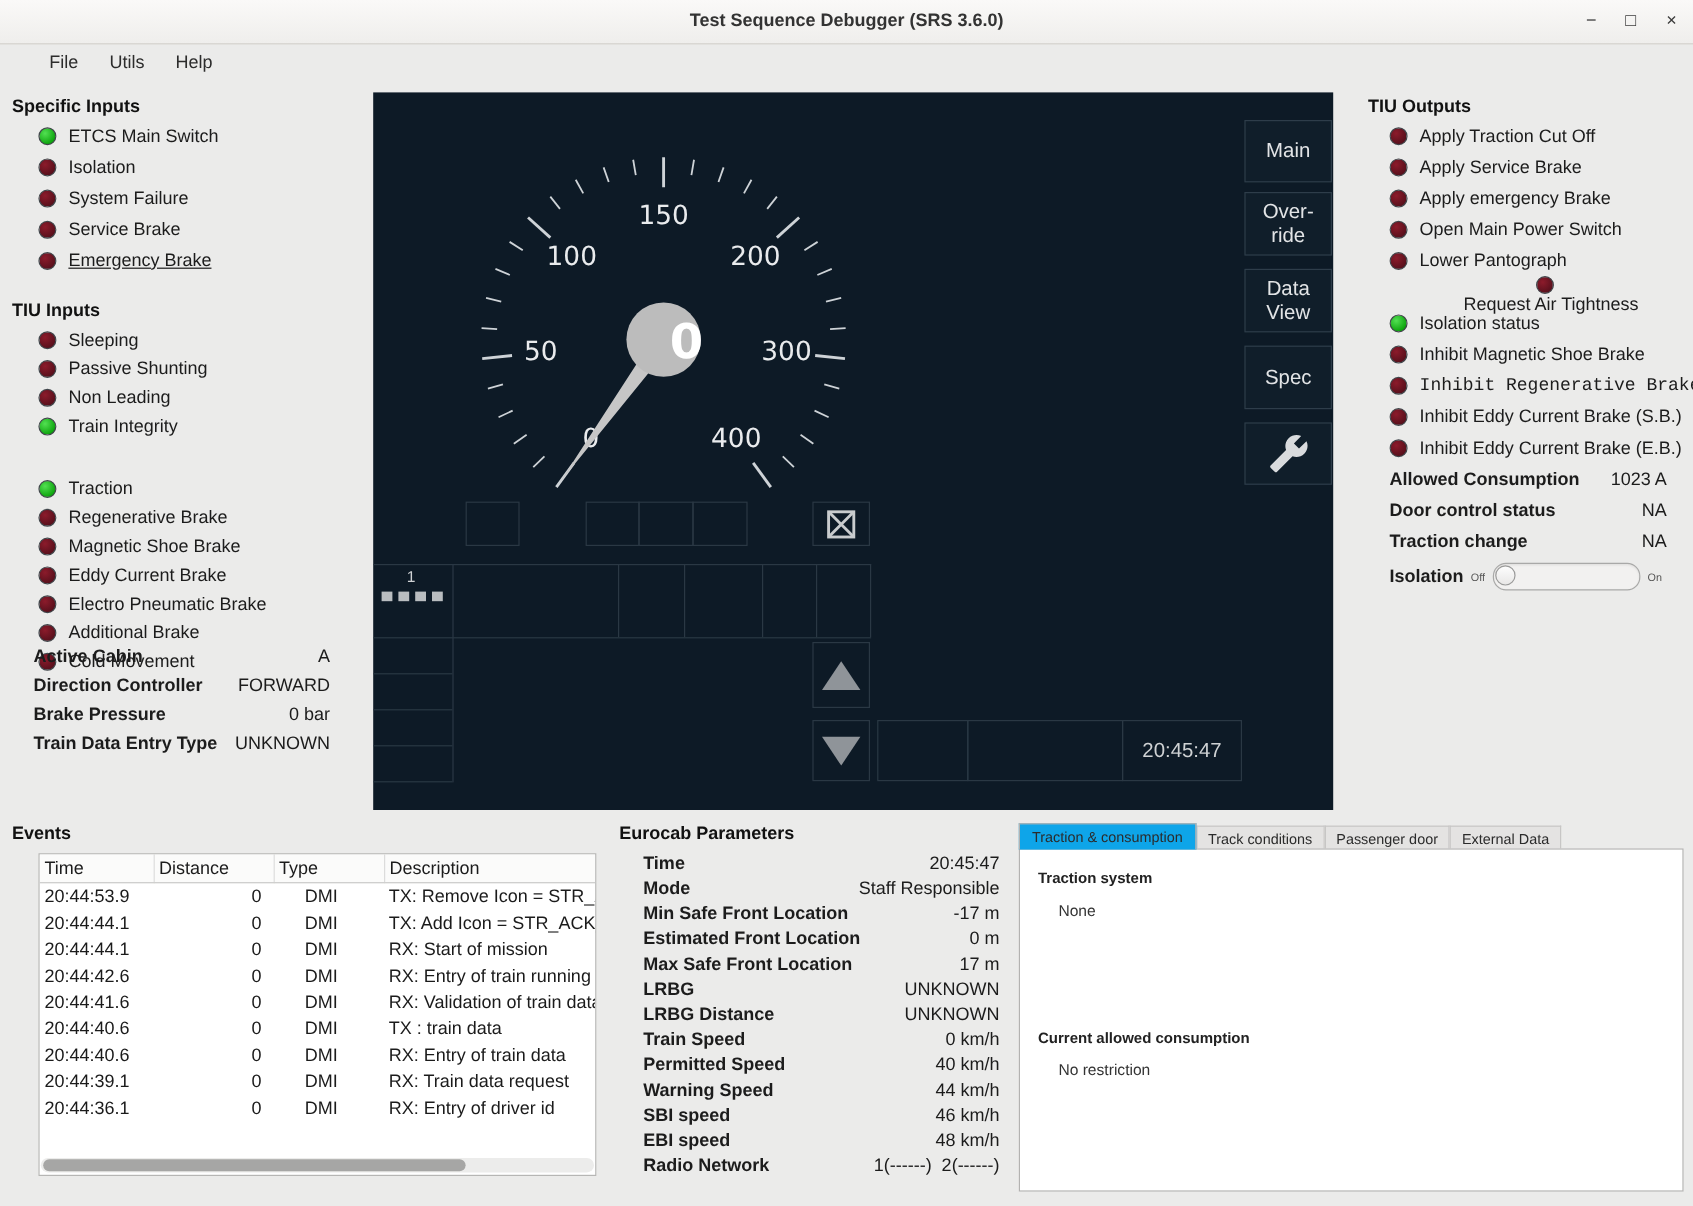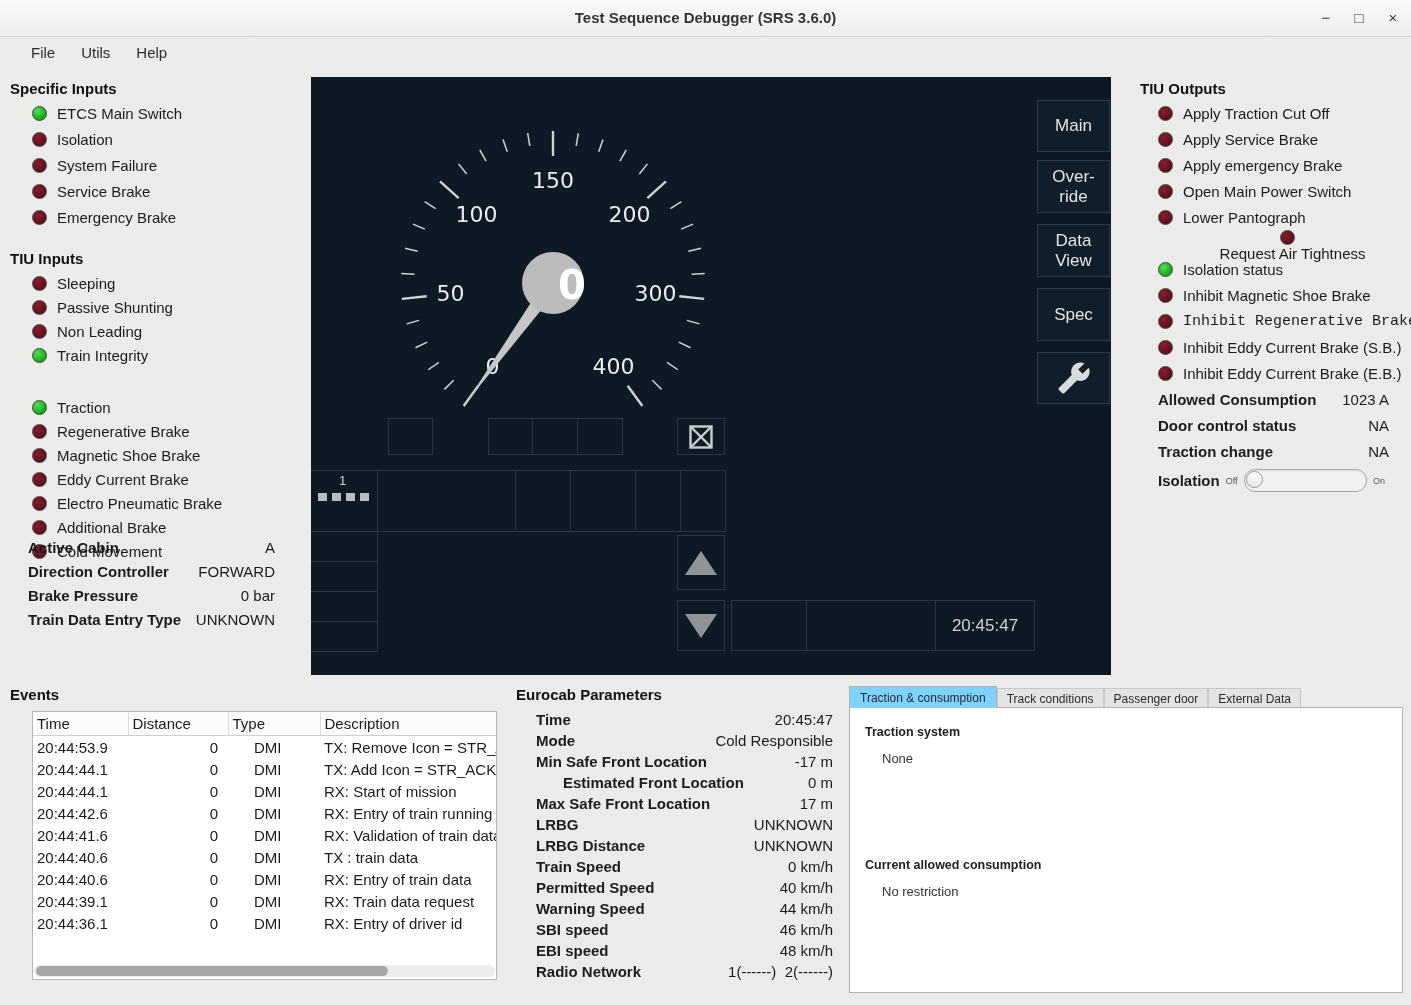--- a/index.html
+++ b/index.html
@@ -6,21 +6,21 @@
   body{width:1411px;height:1005px;background:#ebebea;font-family:"Liberation Sans","DejaVu Sans",sans-serif;
        color:#1c1c1c;position:relative;overflow:hidden;font-size:15px;}
   .abs{position:absolute;}
 
   
   #titlebar{left:0;top:0;width:1411px;height:37px;background:linear-gradient(#faf9f8,#efeeec);border-bottom:1px solid #d4d1ce;box-sizing:border-box;}
   #window-title{width:100%;text-align:center;line-height:36px;font-weight:bold;font-size:15px;color:#333;}
   .winbtn{top:8px;width:20px;height:20px;text-align:center;line-height:19px;font-size:15px;color:#3c3c3c;}
 
   
-  #menubar{left:0;top:38px;width:1411px;height:28px;display:flex;align-items:center;padding-left:18px;box-sizing:border-box;}
+  #menubar{left:0;top:38px;width:1411px;height:28px;display:flex;align-items:center;padding-left:28px;box-sizing:border-box;}
   .menu-item{padding:3px 13px;color:#2c2c2c;}
 
   .sec-title{font-weight:bold;font-size:15px;color:#111;white-space:nowrap;}
 
   
   .led-row{display:flex;align-items:center;}
   .led{width:15px;height:15px;border-radius:50%;border:1px solid #41464b;box-sizing:border-box;flex:0 0 15px;}
   .led.on{background:radial-gradient(circle at 35% 32%,#52e052,#0da30d 75%);}
   .led.off{background:radial-gradient(circle at 35% 32%,#8c1b2b,#58101c 75%);}
   .led-label{margin-left:10px;white-space:nowrap;}
@@ -55,21 +55,21 @@
   th:last-child{border-right:none;}
   td{height:22px;padding:0 4px;font-size:15px;white-space:nowrap;overflow:hidden;color:#1b1b1b;}
   td.num{text-align:right;padding-right:10px;}
   td.ctr{padding-left:26px;}
   #events-scrollbar{left:1px;bottom:2px;height:12px;width:461px;background:#ececeb;border-radius:6px;}
   #events-thumb{position:absolute;left:2px;top:1px;height:10px;width:352px;background:#a6a6a5;border-radius:5px;}
 
   
   #tabbar{left:849px;top:687px;height:21px;display:flex;align-items:flex-end;}
   .tab{font-size:12px;padding:3px 9px 2px;border:1px solid #c7c6c5;border-bottom:none;background:#e4e3e2;color:#2b2b2b;white-space:nowrap;}
-  .tab.active{background:#7dd3fc;border-color:#b3b2b1;padding:4px 10px 3px;position:relative;z-index:2;}
+  .tab.active{background:#0ea5e9;border-color:#b3b2b1;padding:4px 10px 3px;position:relative;z-index:2;}
   #tabpanel{left:849px;top:707px;width:554px;height:286px;background:#fff;border:1px solid #b3b2b1;box-sizing:border-box;}
   .tp-title{position:absolute;font-weight:bold;font-size:12.5px;color:#222;white-space:nowrap;}
   .tp-value{position:absolute;font-size:13px;color:#333;white-space:nowrap;}
 </style>
 </head>
 <body>
 
 <div id="titlebar" class="abs">
   <div id="window-title">Test Sequence Debugger (SRS 3.6.0)</div>
   <div class="abs winbtn" style="left:1316px">−</div>
@@ -94,21 +94,21 @@
       <span class="led-label">Isolation</span>
     </div>
     <div class="led-row" style="height: 26px;">
       <span class="led off"></span>
       <span class="led-label">System Failure</span>
     </div>
     <div class="led-row" style="height: 26px;">
       <span class="led off"></span>
       <span class="led-label">Service Brake</span>
     </div>
-    <div class="led-row" style="height: 26px;">
+    <div class="led-row" style="height: 26px; text-decoration: underline;">
       <span class="led off"></span>
       <span class="led-label">Emergency Brake</span>
     </div>
   </div>
 
 <div class="abs sec-title" style="left:10px;top:250px">TIU Inputs</div>
 <div class="abs" id="tiu-inputs-list" style="left:32px;top:271px">
     <div class="led-row" style="height: 24px;">
       <span class="led off"></span>
       <span class="led-label">Sleeping</span>
@@ -433,27 +433,27 @@
 </div>
 
 <div class="abs sec-title" style="left:516px;top:686px">Eurocab Parameters</div>
 <div class="abs" id="eurocab-list" style="left:536px;top:709px;width:297px">
     <div class="kv-row" style="height: 21px;">
       <span class="kv-label">Time</span>
       <span class="kv-value">20:45:47</span>
     </div>
     <div class="kv-row" style="height: 21px;">
       <span class="kv-label">Mode</span>
-      <span class="kv-value">Cold Responsible</span>
+      <span class="kv-value">Staff Responsible</span>
     </div>
     <div class="kv-row" style="height: 21px;">
       <span class="kv-label">Min Safe Front Location</span>
       <span class="kv-value">-17 m</span>
     </div>
-    <div class="kv-row" style="height: 21px; margin-left: 27px;">
+    <div class="kv-row" style="height: 21px;">
       <span class="kv-label">Estimated Front Location</span>
       <span class="kv-value">0 m</span>
     </div>
     <div class="kv-row" style="height: 21px;">
       <span class="kv-label">Max Safe Front Location</span>
       <span class="kv-value">17 m</span>
     </div>
     <div class="kv-row" style="height: 21px;">
       <span class="kv-label">LRBG</span>
       <span class="kv-value">UNKNOWN</span>

